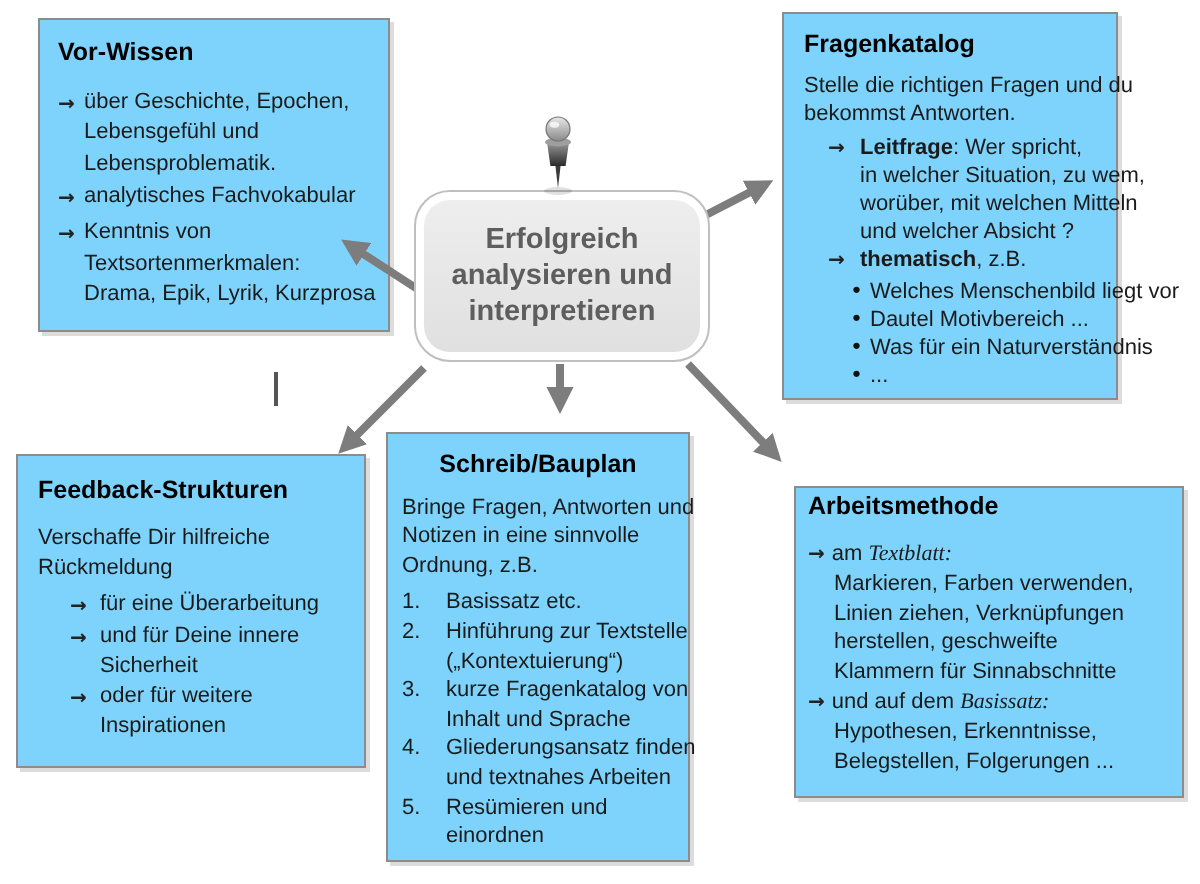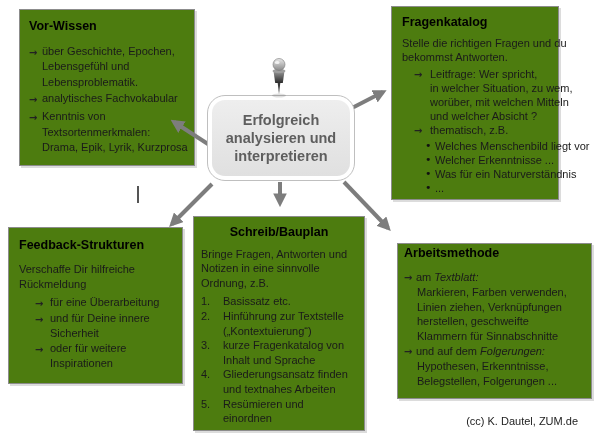--- a/index.html
+++ b/index.html
@@ -2,31 +2,31 @@
 <html><head>
 <meta charset="utf-8">
 <style>
   html,body{margin:0;padding:0;background:#fff;}
   .canvas{
     position:relative;width:600px;height:442px;background:#ffffff;overflow:hidden;
     font-family:"Liberation Sans","DejaVu Sans",sans-serif;color:#1a1a1a;
   }
   .arrows{position:absolute;left:0;top:0;width:600px;height:442px;pointer-events:none;z-index:3;}
   .box{
-    position:absolute;background:#4d7c0f;border:1px solid #8c8c8c;
+    position:absolute;background:#7dd3fc;border:1px solid #8c8c8c;
     box-shadow:2px 2px 0 #dcdcdc;box-sizing:border-box;z-index:2;
     font-size:11px;
   }
   .btitle{font-weight:bold;font-size:12.5px;color:#000;}
   .itext,.intro{white-space:pre;}
   .aitem,.bitem,.step{display:flex;align-items:flex-start;}
   .amark{flex:none;width:13px;font-weight:bold;color:#222;font-family:"DejaVu Sans",sans-serif;font-size:10px;padding-top:1px;}
   .bmark{flex:none;width:10px;color:#111;font-family:"DejaVu Sans",sans-serif;}
-  .b{font-weight:normal;}
-  .i{font-style:italic;}
+  .b{font-weight:bold;}
+  .i{font-style:italic;font-family:Liberation Serif, serif;}
 
   
   .vorwissen{left:19px;top:9px;width:176px;height:157px;padding:9px 4px 6px 9px;line-height:15.6px;}
   .vorwissen .btitle{margin-bottom:9px;}
   .vorwissen .aitem{margin-bottom:1px;}
 
   
   .fragenkatalog{left:391px;top:6px;width:168px;height:194px;padding:8px 4px 4px 10px;line-height:14.2px;}
   .fragenkatalog .btitle{margin-bottom:7px;}
   .fragenkatalog .intro{margin-bottom:2px;}
@@ -35,21 +35,21 @@
   .fragenkatalog .bitem{margin-left:23px;}
 
   
   .feedback{left:8px;top:227px;width:175px;height:157px;padding:10px 4px 4px 10px;line-height:15.2px;}
   .feedback .btitle{margin-bottom:9px;}
   .feedback .intro{margin-bottom:2px;}
   .feedback .aitem{margin-left:16px;}
   .feedback .aitem .amark{width:15px;}
 
   
-  .schreib{left:193px;top:216px;width:172px;height:215px;padding:8px 7px 4px 7px;line-height:14.6px;}
+  .schreib{left:193px;top:216px;width:152px;height:215px;padding:8px 7px 4px 7px;line-height:14.6px;}
   .schreib .btitle{text-align:center;margin-bottom:7px;}
   .schreib .intro{margin-bottom:4px;}
   .schreib .step .num{flex:none;width:22px;}
 
   
   .arbeitsmethode{left:397px;top:243px;width:195px;height:156px;padding:2px 3px 4px 6px;line-height:14.6px;}
   .arbeitsmethode .btitle{margin-bottom:9px;}
   .arbeitsmethode .hang{padding-left:13px;text-indent:-13px;white-space:pre;}
   .arbeitsmethode .hang .amark{display:inline;font-weight:bold;font-family:"DejaVu Sans",sans-serif;font-size:10px;}
 
@@ -123,21 +123,21 @@
     <div class="aitem">
       <span class="amark">→</span>
       <span class="itext"><span class="b">thematisch</span><span>, z.B.</span></span>
     </div>
     <div class="bitem">
       <span class="bmark">•</span>
       <span class="itext">Welches Menschenbild liegt vor</span>
     </div>
     <div class="bitem">
       <span class="bmark">•</span>
-      <span class="itext">Welcher Erkenntnisse ...</span>
+      <span class="itext">Dautel Motivbereich ...</span>
     </div>
     <div class="bitem">
       <span class="bmark">•</span>
       <span class="itext">Was für ein Naturverständnis</span>
     </div>
     <div class="bitem">
       <span class="bmark">•</span>
       <span class="itext">...</span>
     </div>
   </div>
@@ -221,20 +221,19 @@
     </div>
   </div>
 
   <div class="box arbeitsmethode">
     <div class="btitle">Arbeitsmethode</div>
     <div class="hang"><span class="amark"><span>→</span> </span><span>am </span><span class="i">Textblatt:</span><span>
 Markieren, Farben verwenden,
 Linien ziehen, Verknüpfungen
 herstellen, geschweifte
 Klammern für Sinnabschnitte</span></div>
-    <div class="hang"><span class="amark"><span>→</span> </span><span>und auf dem </span><span class="i">Folgerungen:</span><span>
+    <div class="hang"><span class="amark"><span>→</span> </span><span>und auf dem </span><span class="i">Basissatz:</span><span>
 Hypothesen, Erkenntnisse,
 Belegstellen, Folgerungen ...</span></div>
   </div>
 
-  <div class="credit">(cc) K. Dautel, ZUM.de</div>
 
 </div>
 
 </body></html>

